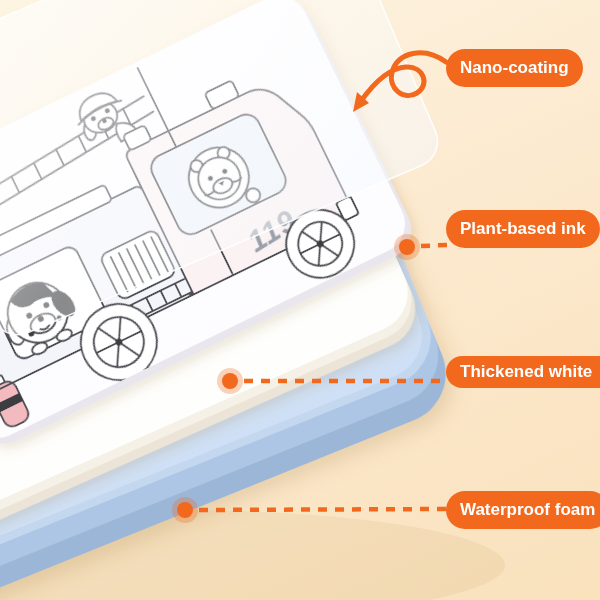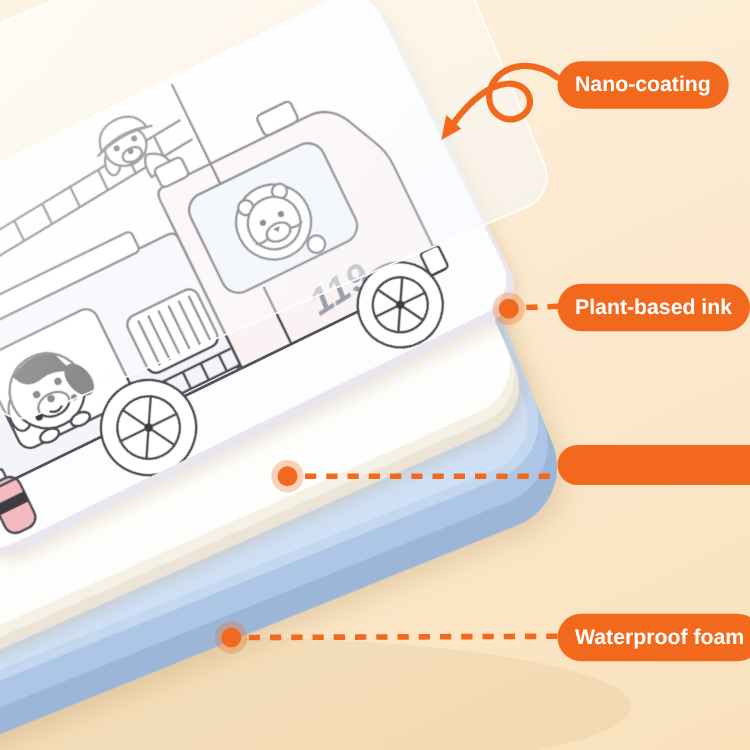--- a/index.html
+++ b/index.html
@@ -183,19 +183,19 @@
       <circle cx="230" cy="381" r="8" fill="#f2691d"></circle>
       <line x1="244" y1="381" x2="448" y2="381" stroke="#f2691d" stroke-width="4.5" stroke-dasharray="9 8"></line>
 
       <circle cx="185" cy="510" r="13" fill="#f2691d" opacity="0.3"></circle>
       <circle cx="185" cy="510" r="8" fill="#f2691d"></circle>
       <line x1="199" y1="510" x2="448" y2="509" stroke="#f2691d" stroke-width="4.5" stroke-dasharray="9 8"></line>
     </g>
   </svg>
 
   <div class="pill" style="top:49px">Nano-coating</div>
-  <div class="pill" style="top:227px">Plant-based ink</div>
+  <div class="pill" style="top:210px">Plant-based ink</div>
   <div class="pill two-line" style="top:356px">
-    <br>
+    <span>Thickened white</span><br>
   </div>
   <div class="pill" style="top:491px">Waterproof foam</div>
 
 </div>
 
 </body></html>

